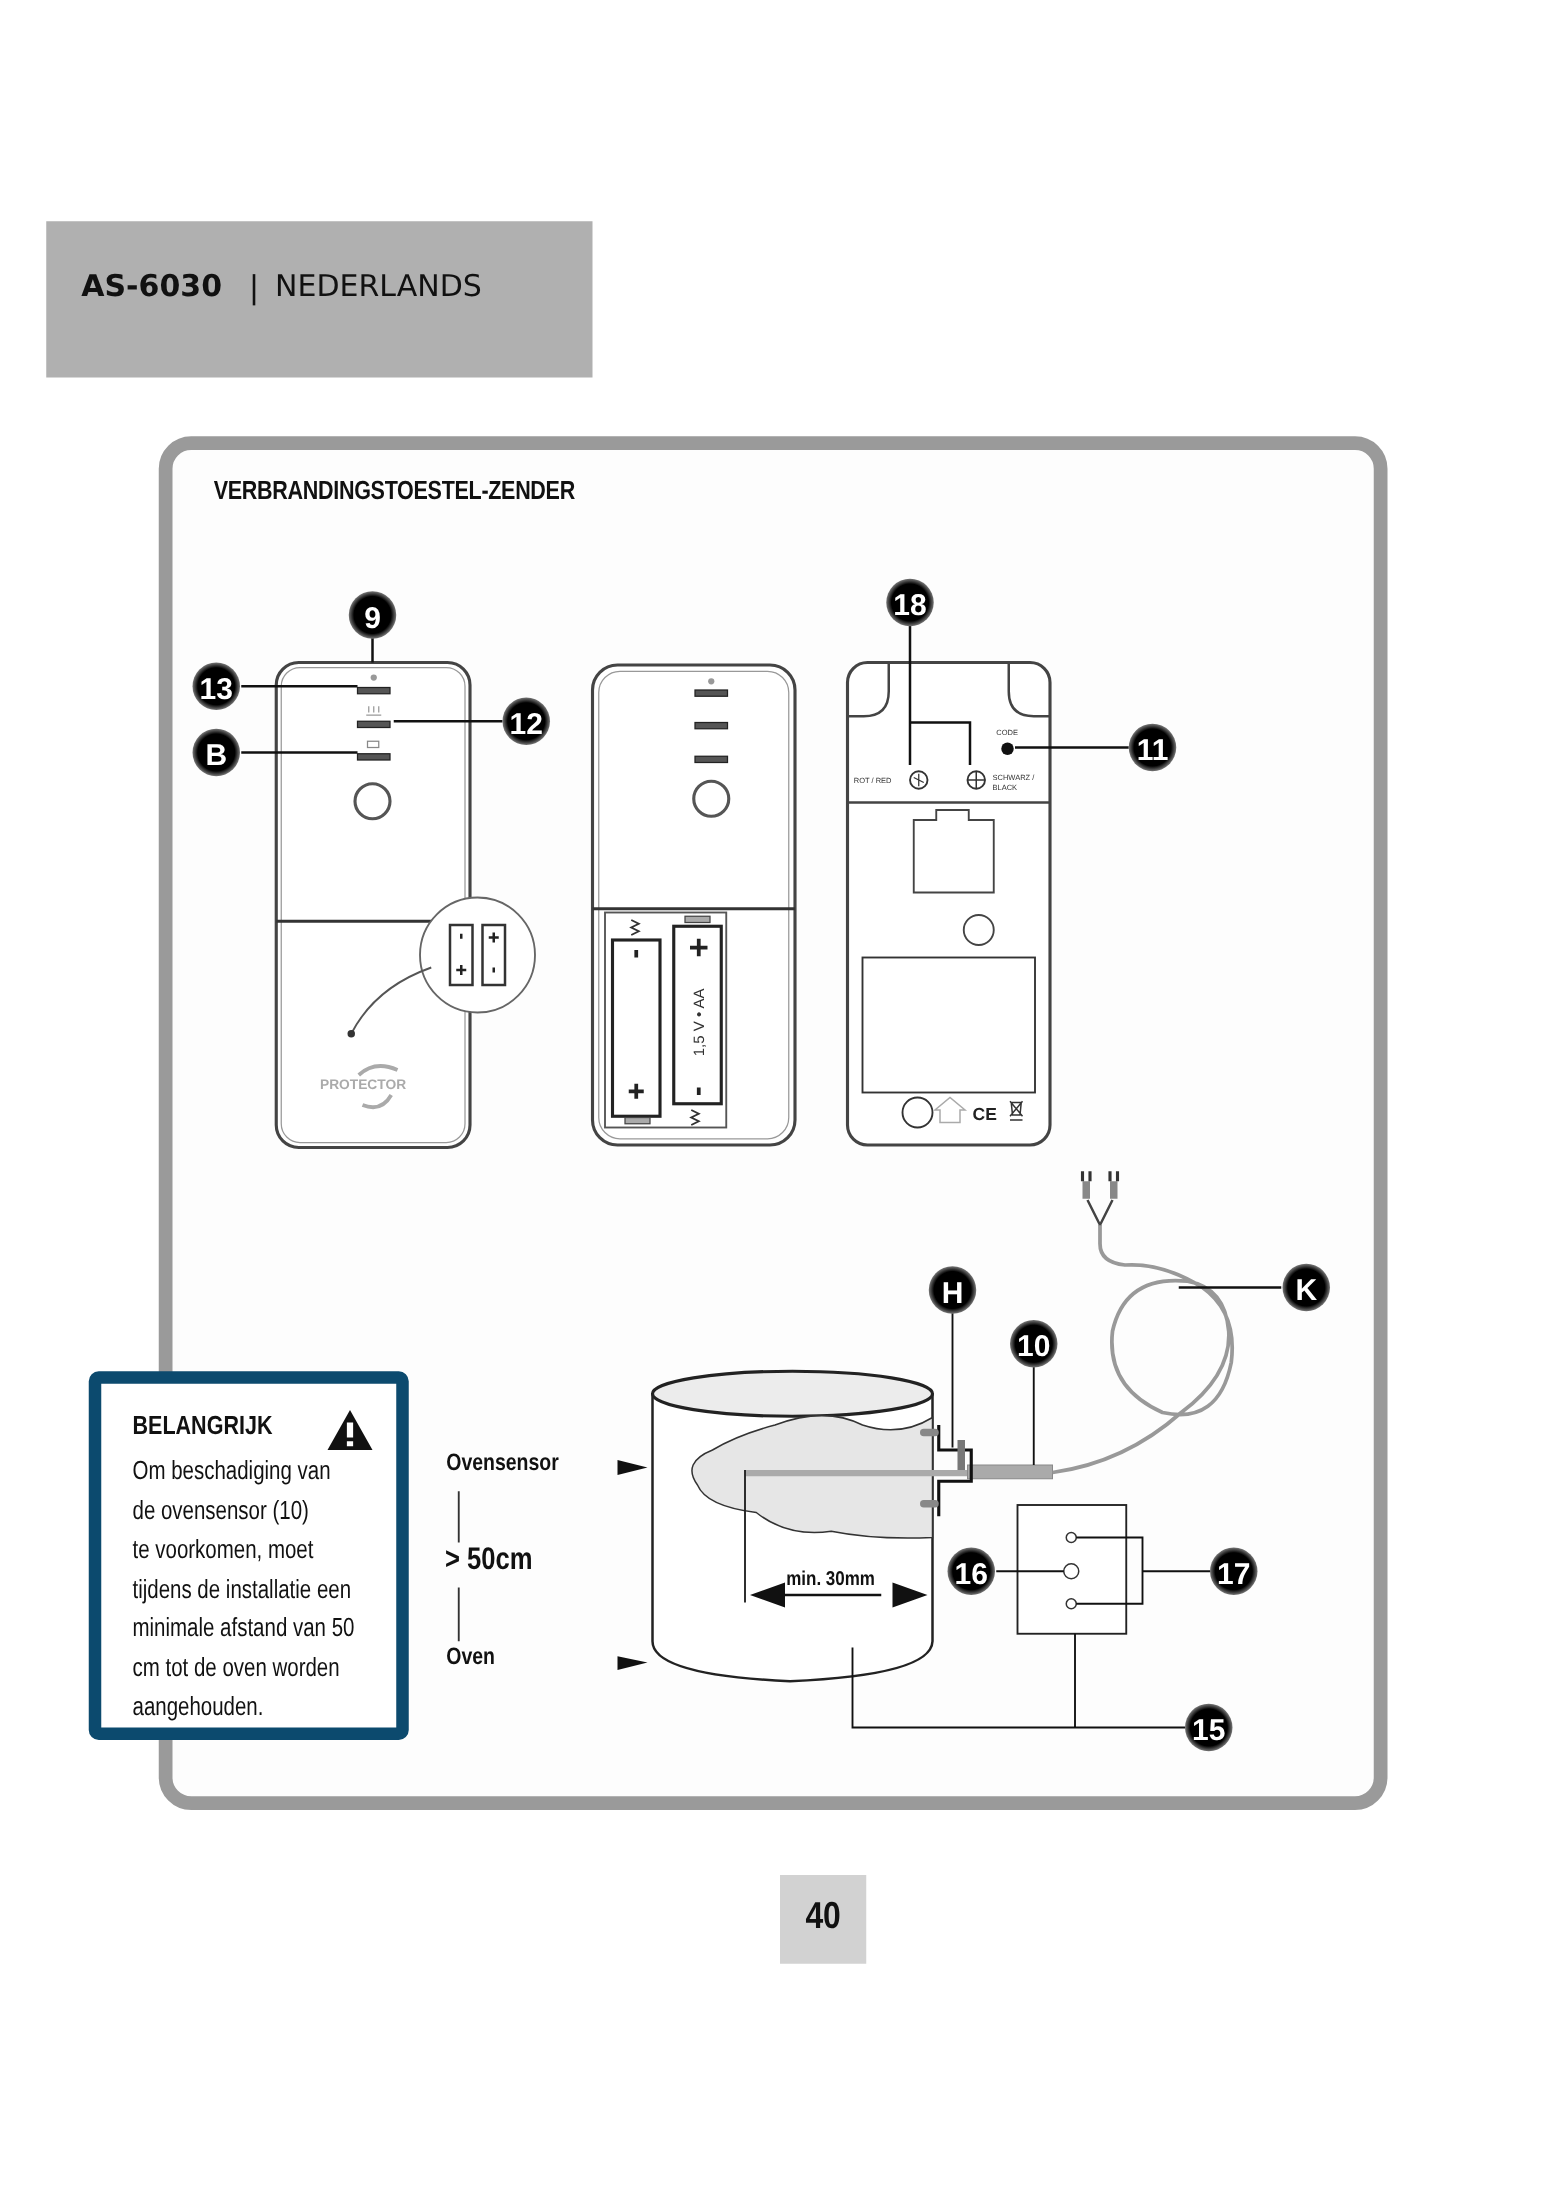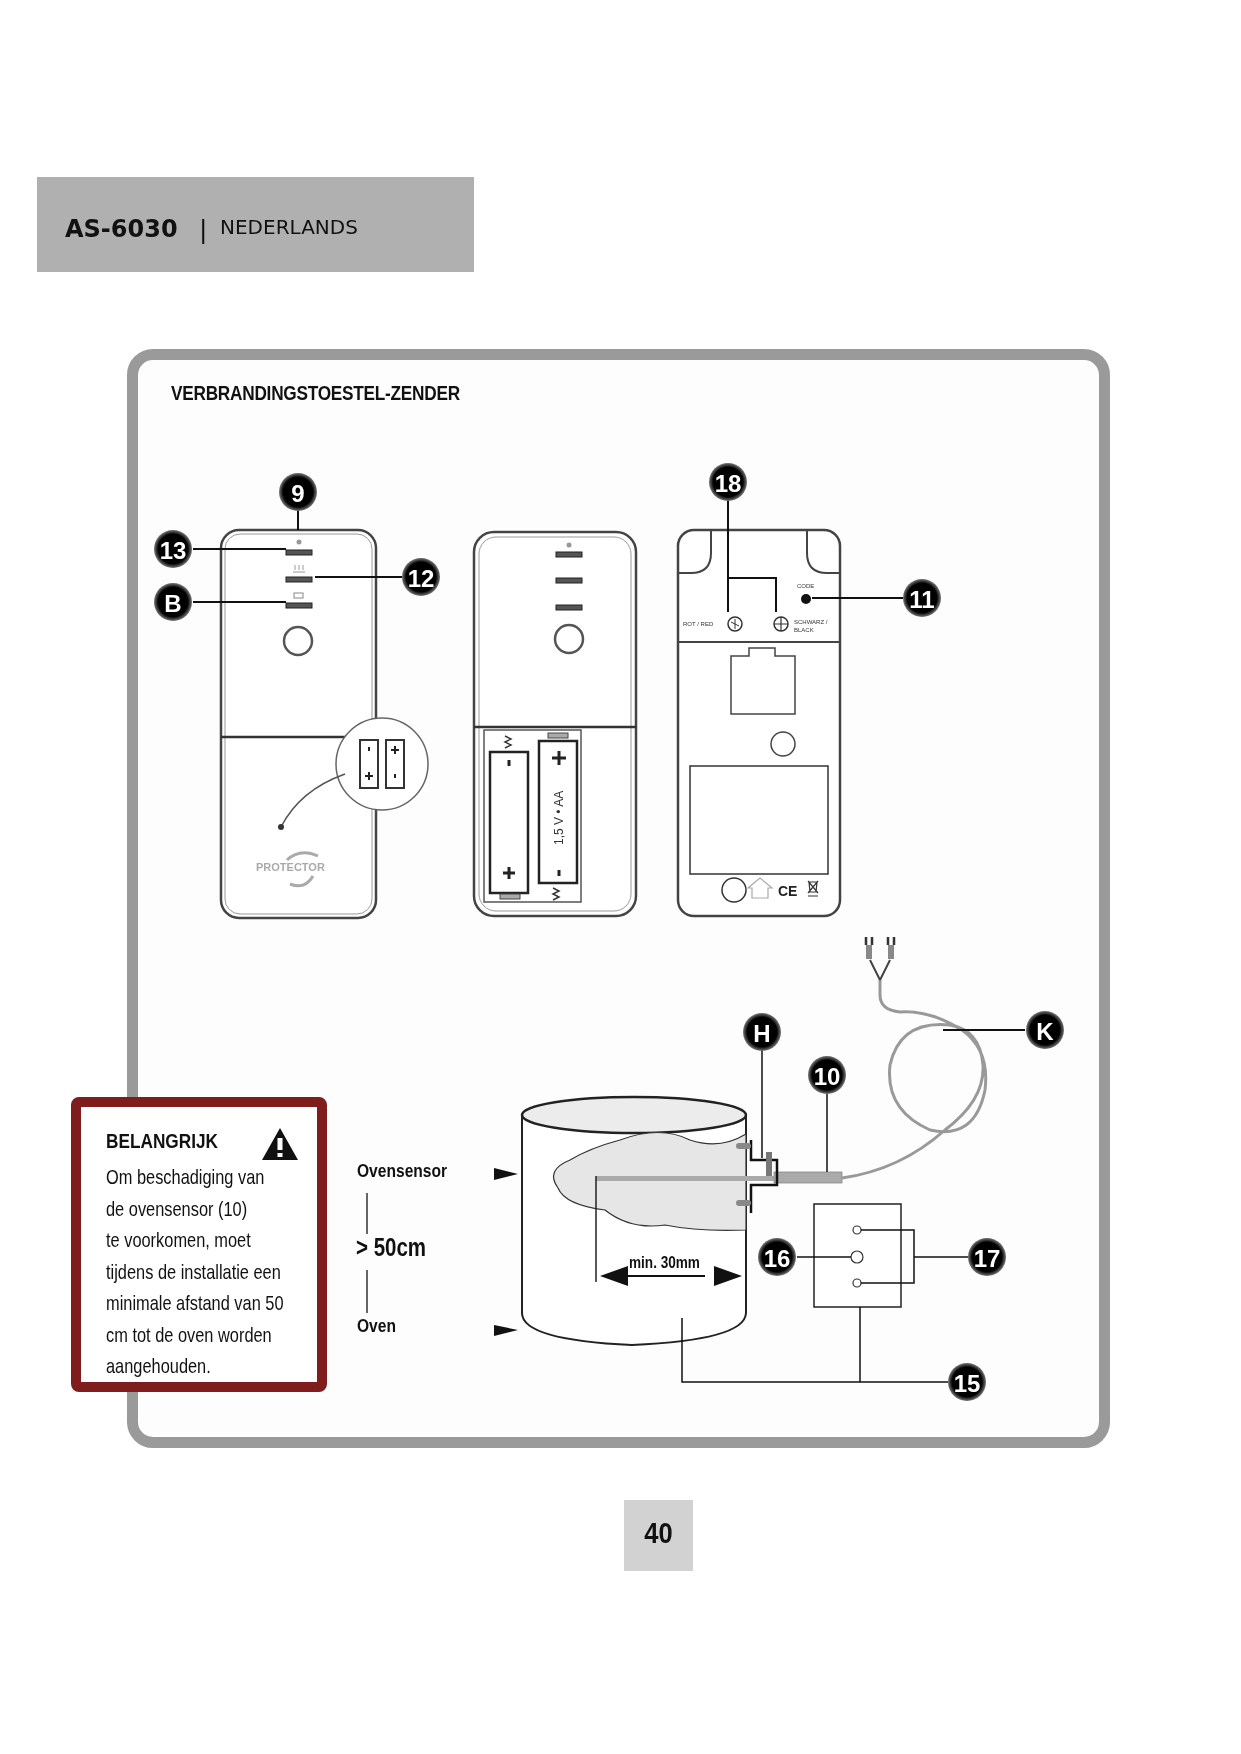--- a/index.html
+++ b/index.html
@@ -1,33 +1,33 @@
 <!DOCTYPE html>
 <html><head>
 <meta charset="utf-8">
 <style>
   html, body { margin: 0; padding: 0; background: #ffffff; }
   body { width: 1241px; height: 1754px; position: relative; overflow: hidden;
          font-family: "Liberation Sans", "DejaVu Sans", sans-serif; color: #111; }
 
-  .header-box { position: absolute; left: 37px; top: 177px; width: 437px; height: 95px; background: #b0b0b0; }
+  .header-box { position: absolute; left: 37px; top: 177px; width: 437px; height: 125px; background: #b0b0b0; }
   .header-model { position: absolute; left: 28px; top: 38px; font-family: "DejaVu Sans", sans-serif; font-weight: bold; font-size: 24px; color: #111; }
   .header-sep { position: absolute; left: 162px; top: 38px; font-family: "DejaVu Sans", sans-serif; font-size: 25px; color: #111; }
-  .header-lang { position: absolute; left: 183px; top: 38px; font-family: "DejaVu Sans", sans-serif; font-size: 20px; color: #111; }
+  .header-lang { position: absolute; left: 183px; top: 38px; font-family: "DejaVu Sans", sans-serif; font-size: 24px; color: #111; }
 
   .main-frame { position: absolute; left: 127px; top: 349px; width: 983px; height: 1099px;
                 border: 11px solid #9a9a9a; border-radius: 26px; background: #fdfdfd; box-sizing: border-box; }
 
   .section-title { position: absolute; left: 171px; top: 381px; font-family: "Liberation Sans Narrow", "Liberation Sans", sans-serif;
                    font-weight: bold; font-size: 21px; letter-spacing: -0.3px; transform: scaleX(0.82); transform-origin: left top; }
 
   .diagram { position: absolute; left: 0; top: 0; width: 1241px; height: 1754px; }
 
   .note-box { position: absolute; left: 71px; top: 1097px; width: 256px; height: 295px;
-              border: 10px solid #7f1d1d; border-radius: 8px; background: #fff; box-sizing: border-box; }
+              border: 10px solid #0c4a6e; border-radius: 8px; background: #fff; box-sizing: border-box; }
   .note-title { position: absolute; left: 25px; top: 22px; font-weight: bold; font-size: 21px; transform: scaleX(0.82); transform-origin: left top; }
   .note-body { position: absolute; left: 25px; top: 54px; width: 250px; font-size: 21px; line-height: 31.5px;
                transform: scaleX(0.78); transform-origin: left top; }
   .note-line { display: block; white-space: nowrap; }
   .warning-icon { position: absolute; right: 18px; top: 20px; width: 38px; height: 34px; }
 
   .lbl-cond { position: absolute; font-weight: bold; transform: scaleX(0.82); transform-origin: left top; }
 
   .page-num-box { position: absolute; left: 588px; top: 1500px; width: 69px; height: 71px; background: #d2d2d2; margin-left: 36px; }
   .page-num { position: absolute; left: 0; right: 0; top: 16px; text-align: center; font-weight: bold; font-size: 30px; transform: scaleX(0.85); }

